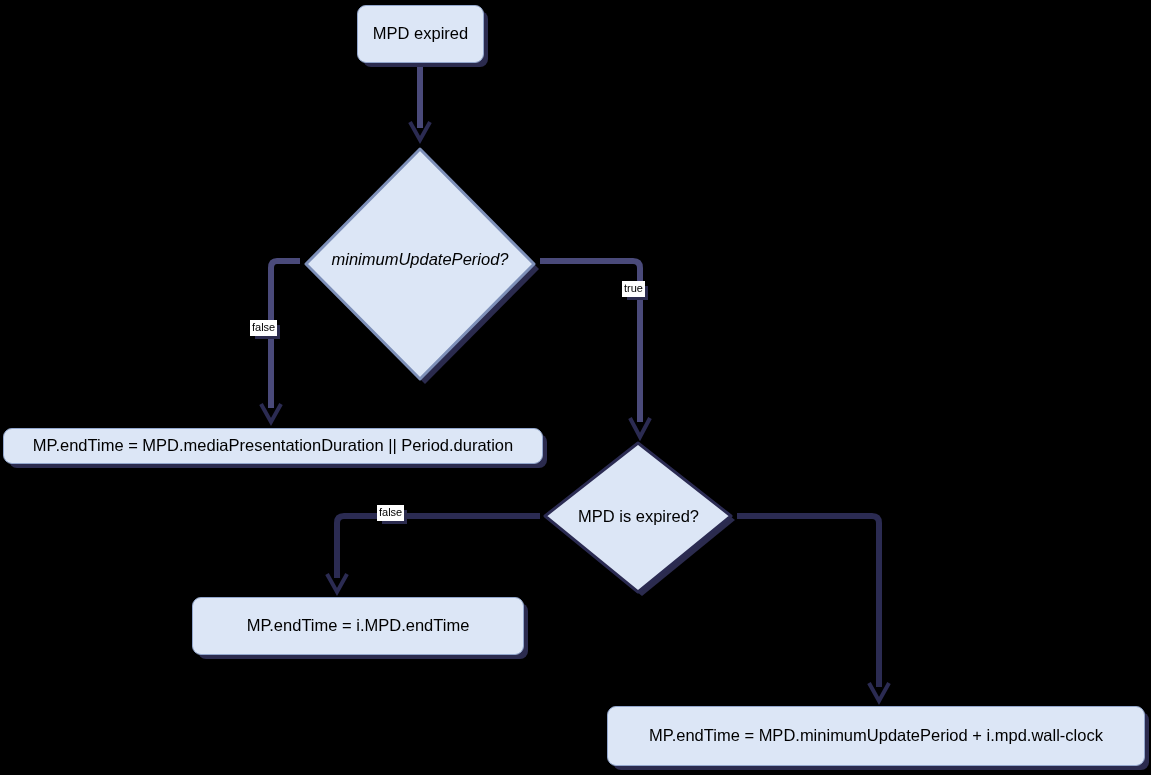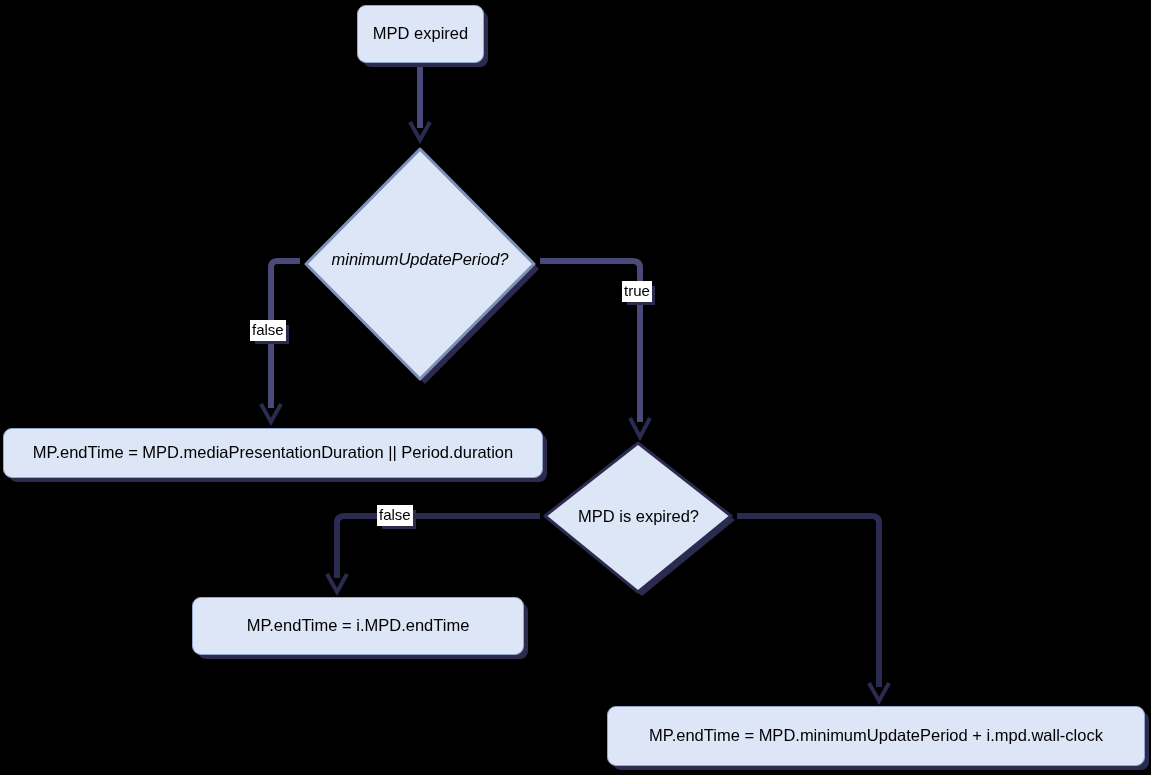--- a/index.html
+++ b/index.html
@@ -67,21 +67,21 @@
     color: #000000;
     white-space: nowrap;
     pointer-events: none;
   }
 
   
   .edge-label {
     position: absolute;
     background: #ffffff;
     color: #000000;
-    font-size: 15px;
+    font-size: 11px;
     line-height: 1.25;
     padding: 1px 2px 1px 2px;
     box-shadow: 4px 4px 0 -1px #2b2b4e;
     white-space: nowrap;
   }
 </style>
 </head>
 <body>
 
 <div id="canvas">
@@ -111,21 +111,21 @@
     <g>
       <path d="M 737,516 L 872,516 Q 879,516 879,523 L 879,687" stroke="#2b2b52" stroke-width="6" fill="none"></path>
       <path d="M 869,683 L 879,701 L 889,683" stroke="#2b2b52" stroke-width="4" fill="none" stroke-linejoin="miter" stroke-linecap="butt"></path>
     </g>
   </svg>
 
   <div class="node proc" style="left:357px; top:5px; width:127px; height:58px;">
     <span>MPD expired</span>
   </div>
 
-  <div class="node proc" style="left:3px; top:428px; width:540px; height:50px;">
+  <div class="node proc" style="left:3px; top:428px; width:540px; height:36px;">
     <span>MP.endTime = MPD.mediaPresentationDuration || Period.duration</span>
   </div>
 
   <div class="node proc" style="left:192px; top:597px; width:332px; height:58px;">
     <span>MP.endTime = i.MPD.endTime</span>
   </div>
 
   <div class="node proc" style="left:607px; top:706px; width:538px; height:60px;">
     <span>MP.endTime = MPD.minimumUpdatePeriod + i.mpd.wall-clock</span>
   </div>

